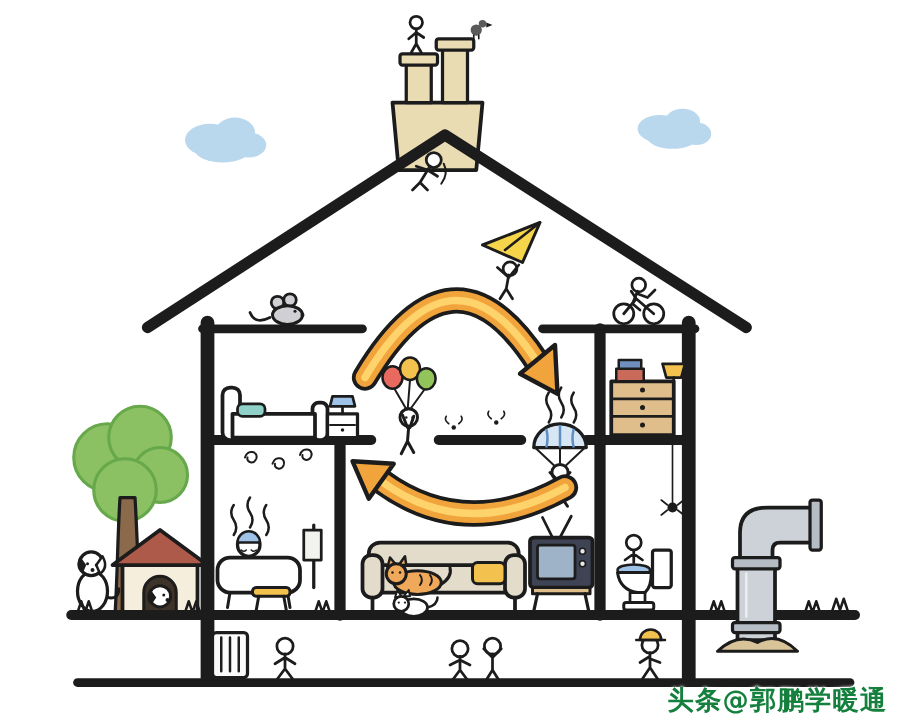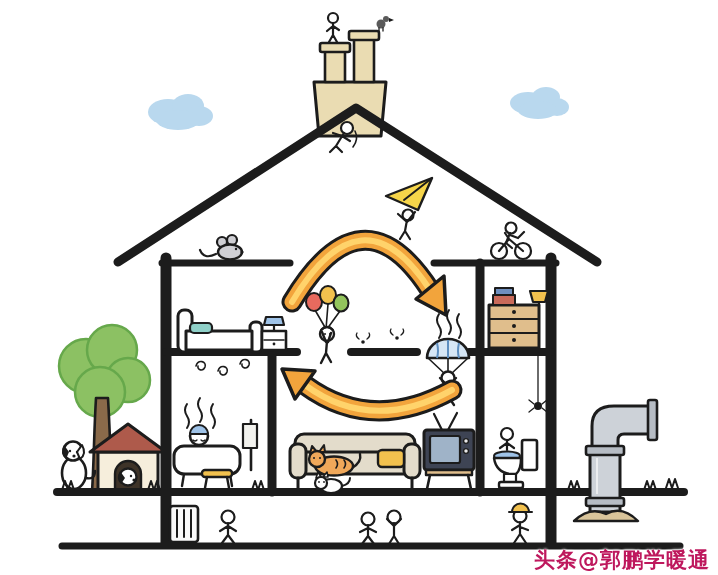--- a/index.html
+++ b/index.html
@@ -7,21 +7,21 @@
         font-family:"DejaVu Sans",sans-serif;}
   svg{display:block;}
   
   .o{stroke:var(--ink,#1c1c1c);stroke-linecap:round;stroke-linejoin:round;}
   .n{fill:none;}
   .w13{stroke-width:1.3}.w16{stroke-width:1.6}.w2{stroke-width:2}.w22{stroke-width:2.2}
   .w24{stroke-width:2.4}.w26{stroke-width:2.6}.w3{stroke-width:3}.w35{stroke-width:3.5}
   .w7{stroke-width:7}.w8{stroke-width:8}.w9{stroke-width:9}.w11{stroke-width:11}
   .fw{fill:#fff;}
   .watermark{position:absolute;right:8px;bottom:1px;font-size:21px;font-weight:700;
-     letter-spacing:1px;color:#be185d;
+     letter-spacing:1px;color:#15803d;
      text-shadow:0 0 3px #fff,0 0 3px #fff,1px 1px 2px #fff;}
 </style>
 </head>
 <body>
 
 <div class="page">
 <svg width="718" height="575" viewBox="0 0 718 575">
 
   <g style="fill:var(--cloud,#B9D8EE)">
     <ellipse cx="168" cy="112" rx="20" ry="13"></ellipse>

